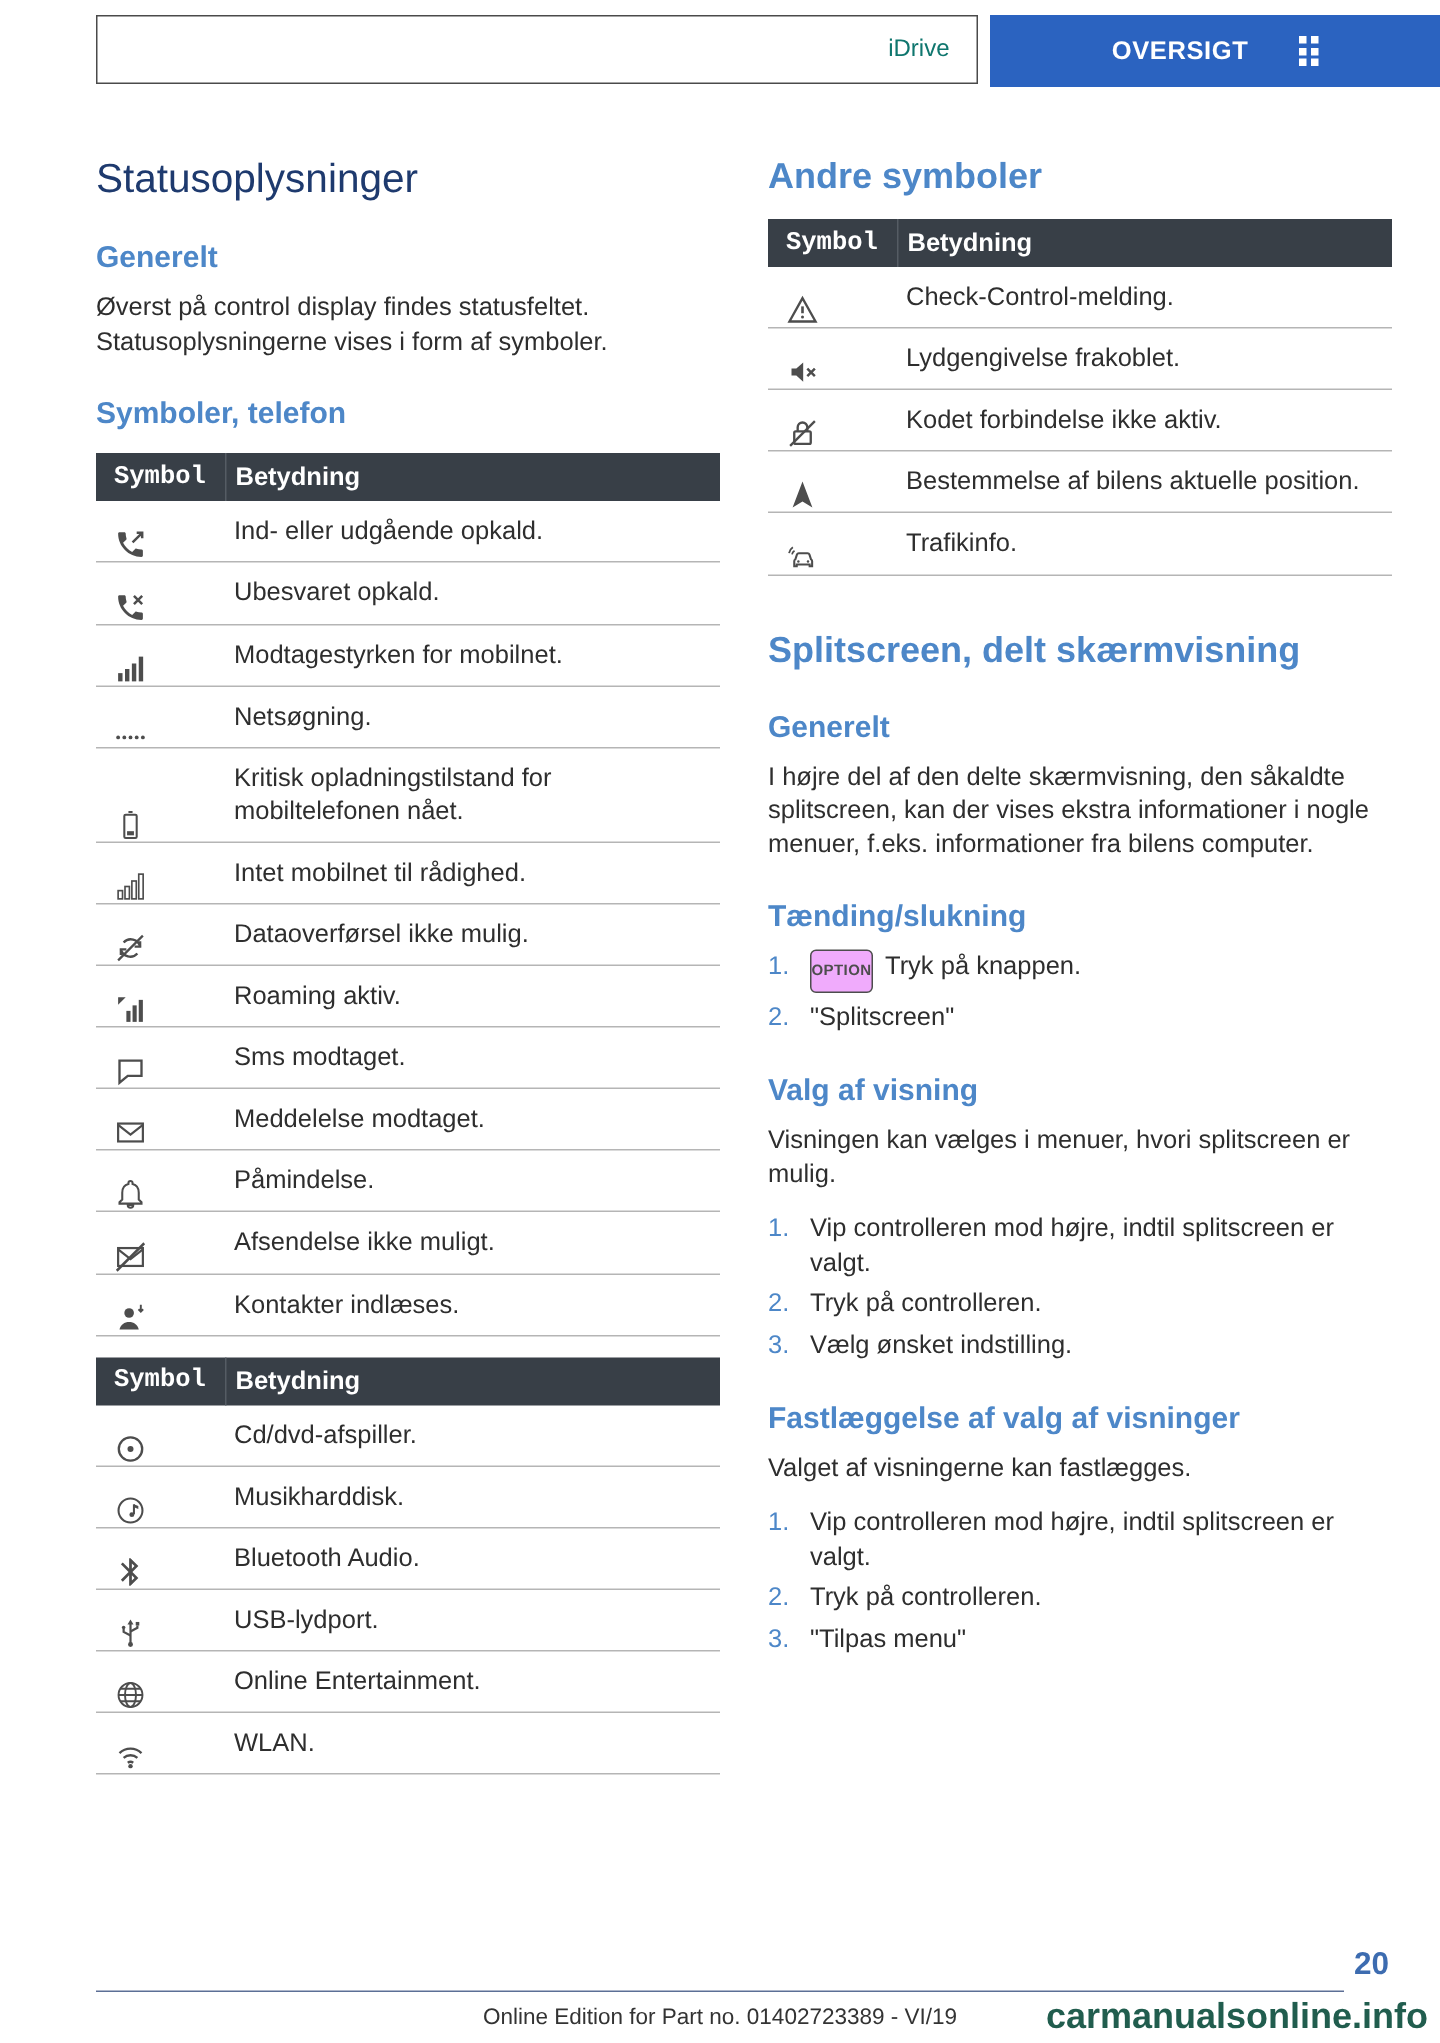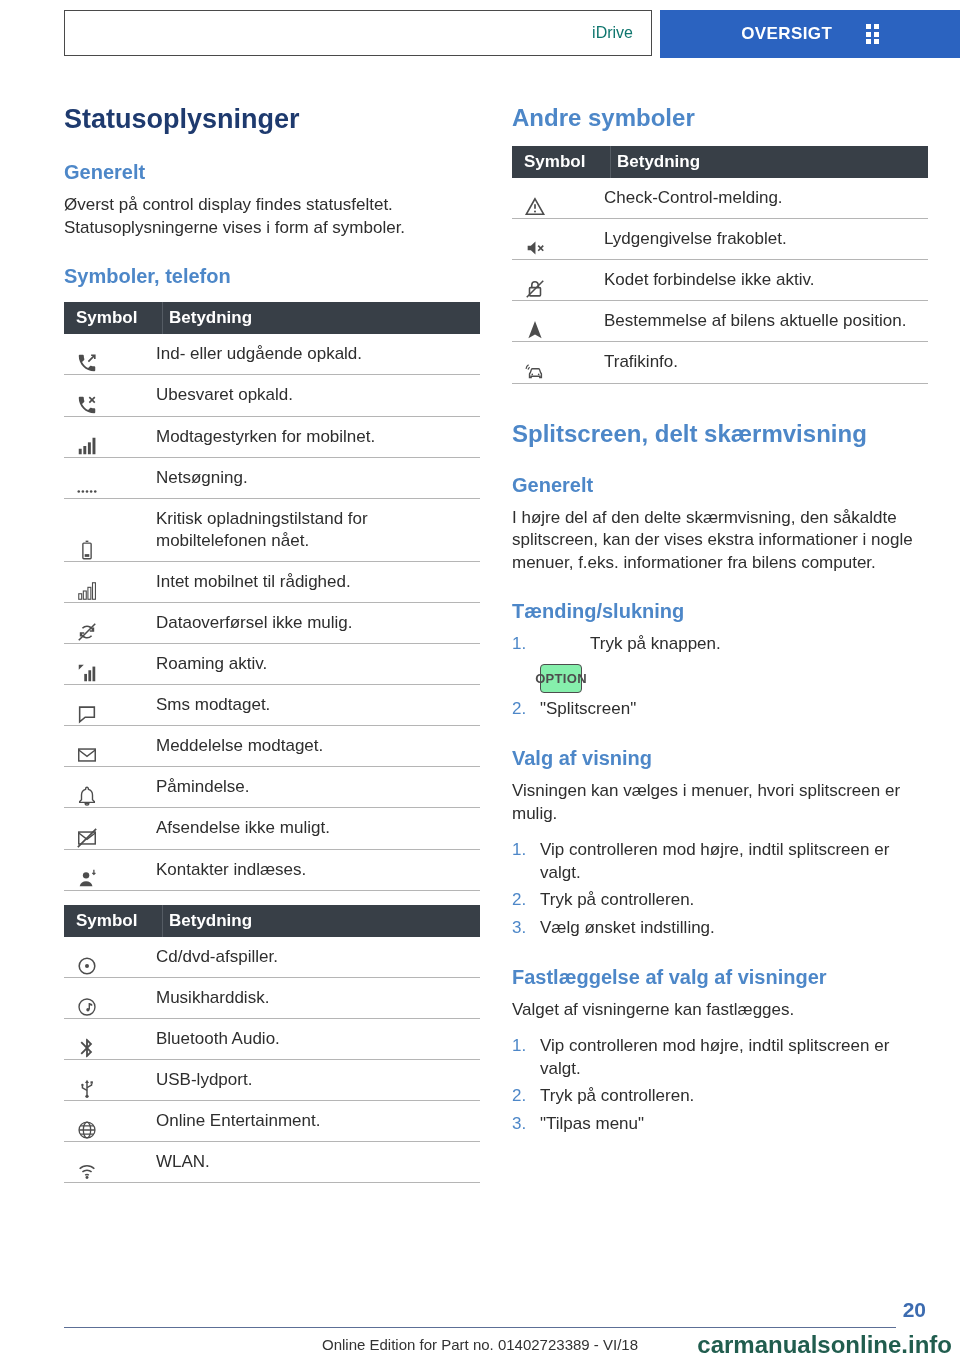--- a/index.html
+++ b/index.html
@@ -11,43 +11,43 @@
            box-sizing:border-box;display:flex;align-items:center;justify-content:flex-end;
            padding-right:18px;font-size:16px;color:#0f766e;}
   .section-box{position:absolute;left:660px;right:0;height:48px;background:#2b63c0;color:#fff;
            display:flex;align-items:center;justify-content:center;gap:34px;
            font-size:17px;font-weight:bold;letter-spacing:.4px;}
   .grid-icon{display:grid;grid-template-columns:repeat(2,5px);grid-auto-rows:5px;gap:2.5px;}
   .grid-icon i{background:#fff;display:block;}
   
   .content{display:flex;gap:32px;padding:0 32px 0 64px;margin-top:58px;padding-top:46px;}
   .col{flex:1 1 0;min-width:0;}
-  h1{font-size:27px;margin:0 0 24px;color:#1e3a6e;font-weight:bold;}
+  h1{font-size:27px;margin:0 0 24px;color:#1e3a6e;font-weight:normal;}
   h2{font-size:20px;margin:26px 0 10px;color:#4d87c8;font-weight:bold;}
   h2.h-big{font-size:24px;margin:0 0 12px;}
   h2.mt{margin-top:36px;}
   p{font-size:17px;line-height:1.33;margin:0 0 14px;}
   
   .tbl{margin:14px 0 4px;width:100%;}
   .tbl-head{display:flex;background:#383f47;color:#fff;font-weight:bold;font-size:17px;}
-  .tbl-head .col-sym{padding:5px 0 5px 12px;}
-  .tbl-head .col-mean{padding:5px 6px;border-left:1px solid #555c64;margin-left:12px;}
+  .tbl-head .col-sym{padding:5px 0 5px 12px;font-family:Liberation Mono, monospace;}
+  .tbl-head .col-mean{padding:5px 6px;border-left:1px solid #555c64;}
   .col-sym{width:86px;flex:none;box-sizing:border-box;display:flex;align-items:center;padding-left:12px;}
   .col-mean{flex:1;font-size:17px;line-height:1.3;padding:9px 6px;}
   .tbl-row{display:flex;align-items:flex-end;border-bottom:1px solid #b5b5b5;min-height:39px;}
   .tbl-icon{display:inline-flex;}
   .tbl-icon svg{width:22px;height:22px;}
   
   .steps{margin:6px 0 12px;}
   .step{display:flex;font-size:17px;line-height:1.33;margin:5px 0;}
   .step-num{color:#4d87c8;width:28px;flex:none;}
   .step-body{flex:1;display:flex;align-items:flex-start;flex-wrap:wrap;gap:8px;}
   .option-btn{display:inline-flex;align-items:center;justify-content:center;width:40px;height:27px;
-              border:1.6px solid #4d4d4d;border-radius:4px;font-size:13px;font-weight:bold;
-              color:#4d4d4d;letter-spacing:.3px;background:#86efac;margin-top:31px;}
+              border:1.6px solid #4d4d4d;border-radius:4px;font-size:10px;font-weight:bold;
+              color:#4d4d4d;letter-spacing:.3px;background:#f0abfc;}
   
   .page-num{position:absolute;right:34px;bottom:40px;color:#3d6cb0;font-weight:bold;font-size:21px;}
   .footer-rule{position:absolute;left:64px;right:64px;bottom:34px;border-top:1px solid #5c6f96;}
   .footer-text{position:absolute;left:0;right:0;bottom:9px;text-align:center;font-size:15px;color:#333;}
   .watermark{position:absolute;right:8px;bottom:3px;font-size:24px;font-weight:bold;color:#0f5040;opacity:.92;}
 </style>
 </head>
 <body>
 
 <div class="page">
@@ -472,16 +472,16 @@
               <span>"Tilpas menu"</span>
             </span>
           </div>
         </div>
     </section>
 
   </main>
 
   <div class="page-num">20</div>
   <div class="footer-rule"></div>
-  <div class="footer-text">Online Edition for Part no. 01402723389 - VI/18</div>
+  <div class="footer-text">Online Edition for Part no. 01402723389 - VI/19</div>
   <div class="watermark">carmanualsonline.info</div>
 
 </div>
 
 </body></html>

